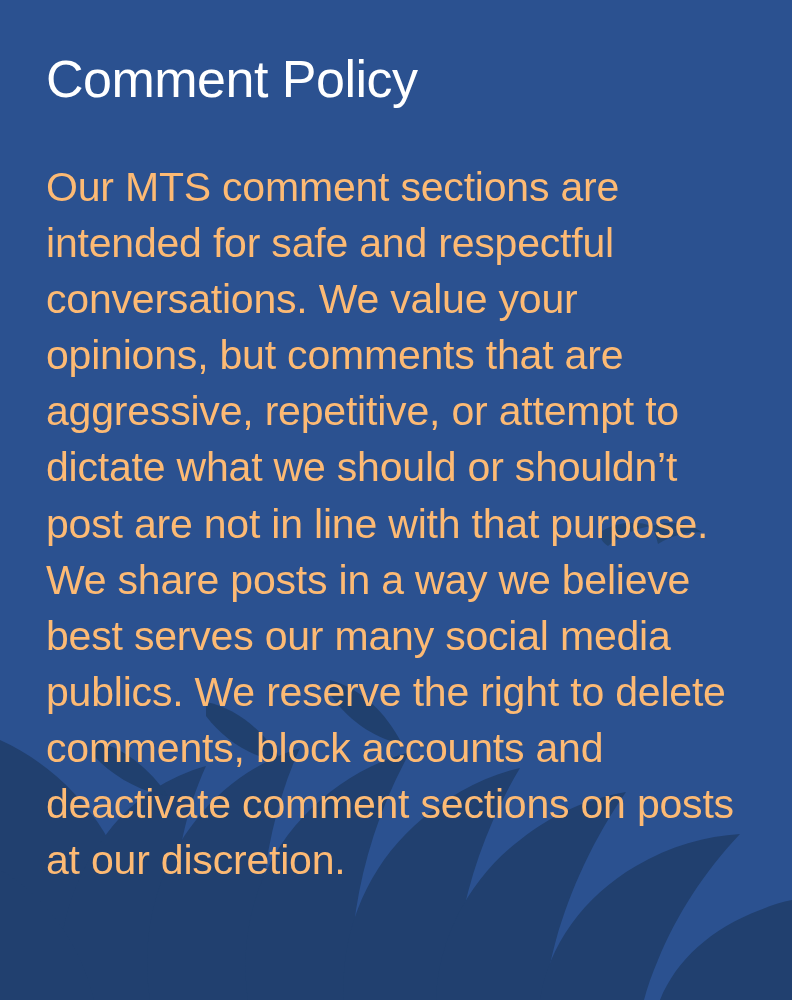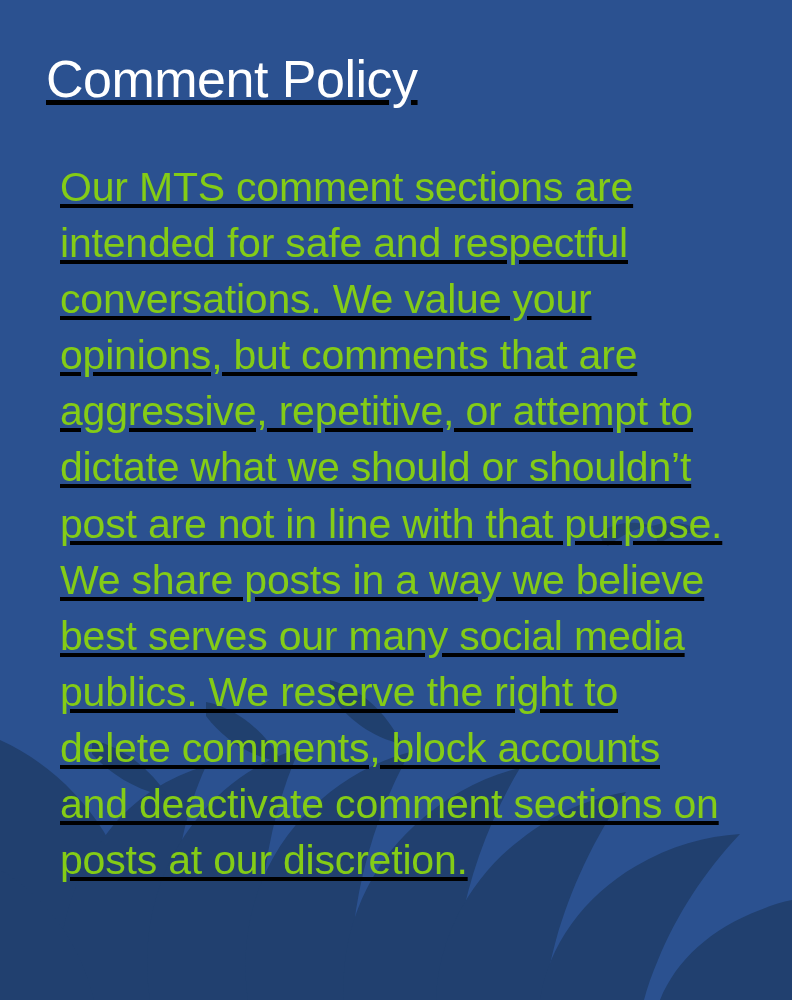--- a/index.html
+++ b/index.html
@@ -31,37 +31,36 @@
   }
   .bg-art svg {
     display: block;
     width: 100%;
     height: 100%;
   }
   .content {
     position: relative;
     z-index: 2;
     padding: 52px 42px 0 46px;
-    text-decoration: underline;
   }
   .title {
     color: #ffffff;
     font-size: 52px;
     line-height: 1.05;
     font-weight: 400;
     letter-spacing: -0.5px;
     margin: 0 0 52px 0;
   }
   .body-text {
-    color: #84cc16;
+    color: #fdba74;
     font-size: 41px;
     line-height: 1.37;
     font-weight: 400;
     letter-spacing: -0.2px;
-    margin: 14px;
+    margin: 0;
     max-width: 715px;
   }
 </style>
 </head>
 <body>
 
 <div class="card">
 
   <div class="bg-art">
     <svg viewBox="0 0 792 560" preserveAspectRatio="none" aria-hidden="true">

